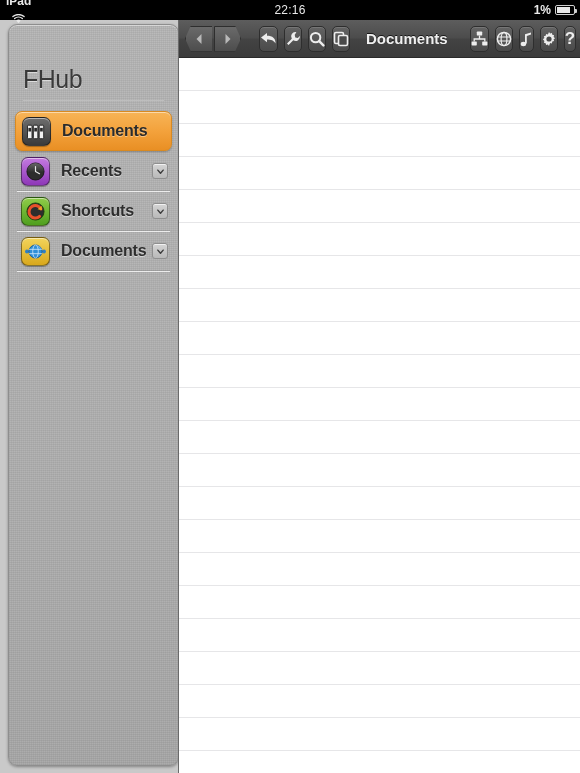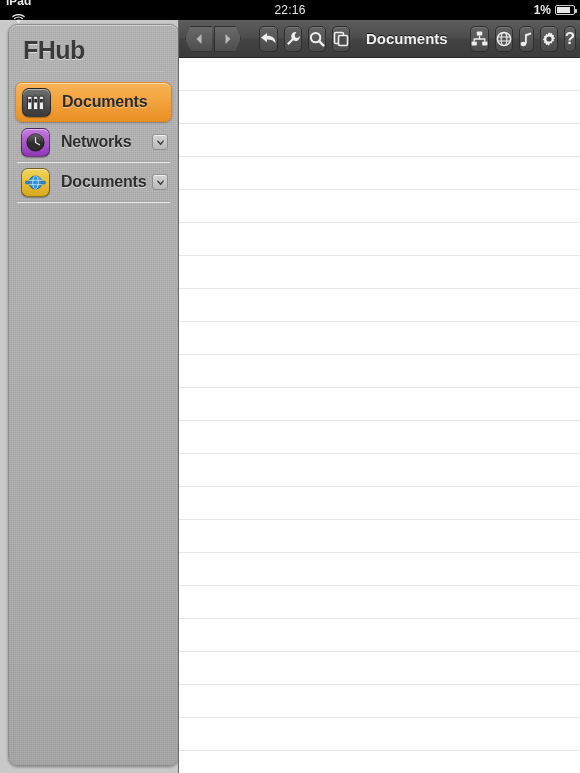--- a/index.html
+++ b/index.html
@@ -46,23 +46,24 @@
       repeating-linear-gradient(0deg, rgba(0,0,0,.035) 0 1px, rgba(255,255,255,.03) 1px 2px),
       repeating-linear-gradient(90deg, rgba(0,0,0,.03) 0 1px, rgba(255,255,255,.025) 1px 2px),
       linear-gradient(180deg,#b6b6b6 0%, #b0b0b0 55%, #a7a7a7 100%);
     border:1px solid #8e8e8e;
     box-shadow: inset 0 1px 0 rgba(255,255,255,.45), 0 1px 3px rgba(0,0,0,.35);
     overflow:hidden;
   }
   .brand {
     height:46px; display:flex; align-items:center;
     padding:4px 0 0 14px;
-    font-size:25px; font-weight:bold; color:#3a3a3a;
+    font-size:25px; font-weight:normal; color:#3a3a3a;
     letter-spacing:-.5px;
     text-shadow:0 1px 0 rgba(255,255,255,.55);
+    margin-top:29px;
   }
   .brand-rule { height:1px; margin:0 14px 10px 14px; background:rgba(255,255,255,.55); border-top:1px solid rgba(0,0,0,.13); }
 
   .nav { padding:0 6px; }
   .nav-item {
     position:relative; display:flex; align-items:center;
     height:40px; padding:0 4px 0 6px; border-radius:7px;
   }
   .nav-item .sep {
     position:absolute; left:2px; right:2px; bottom:-1px; height:1px;
@@ -201,29 +202,45 @@
             <circle cx="15" cy="15" r="9.5" fill="url(#gshine)" opacity=".35"></circle>
             <path d="M15 15 L15 9.5 M15 15 L19.5 17.5" stroke="#e8e8e8" stroke-width="1.3" stroke-linecap="round"></path>
             <defs>
                 <linearGradient id="gshine" x1="0" y1="0" x2="0" y2="1">
               <stop offset="0%" stop-color="#fff" stop-opacity=".8"></stop>
                   <stop offset="55%" stop-color="#fff" stop-opacity="0"></stop>
             </linearGradient>
               </defs>
           </svg>
         </span>
-        <span class="nav-label">Networks</span>
+        <span class="nav-label">Recents</span>
         <span class="disclose">
           <svg viewBox="0 0 10 10">
               <path d="M2 3.5 L5 7 L8 3.5" fill="none" stroke="#3d3d3d" stroke-width="1.6" stroke-linecap="round" stroke-linejoin="round"></path>
             </svg>
         </span>
         <span class="sep"></span>
       </div>
 
+      <div class="nav-item">
+        <span class="icon-tile tile-short">
+          <svg viewBox="0 0 30 30">
+            <circle cx="15" cy="15" r="9.5" fill="#2d2d2d" stroke="#1b3a09" stroke-width="1"></circle>
+            <path d="M21 12 a7 7 0 1 0 -1.5 8.5" fill="none" stroke="#e8512a" stroke-width="3.4" stroke-linecap="round"></path>
+            <path d="M21.8 8.5 L22.4 13.6 L17.3 12.6 Z" fill="#f0a227"></path>
+          </svg>
+        </span>
+        <span class="nav-label">Shortcuts</span>
+        <span class="disclose">
+          <svg viewBox="0 0 10 10">
+              <path d="M2 3.5 L5 7 L8 3.5" fill="none" stroke="#3d3d3d" stroke-width="1.6" stroke-linecap="round" stroke-linejoin="round"></path>
+            </svg>
+        </span>
+        <span class="sep"></span>
+      </div>
 
       <div class="nav-item">
         <span class="icon-tile tile-net">
           <svg viewBox="0 0 30 30">
             <path d="M6 15 L24 15" stroke="#2f7fc4" stroke-width="1.4"></path>
             <circle cx="5.5" cy="15" r="2.1" fill="#2f7fc4"></circle>
             <circle cx="24.5" cy="15" r="2.1" fill="#2f7fc4"></circle>
             <circle cx="15" cy="15" r="7.3" fill="#2f8fd8" stroke="#1c5f99" stroke-width="1"></circle>
             <ellipse cx="15" cy="15" rx="3.1" ry="7.3" fill="none" stroke="#cfe8fb" stroke-width=".9"></ellipse>
             <path d="M7.9 12.6 H22.1 M7.9 17.4 H22.1" stroke="#cfe8fb" stroke-width=".9"></path>

